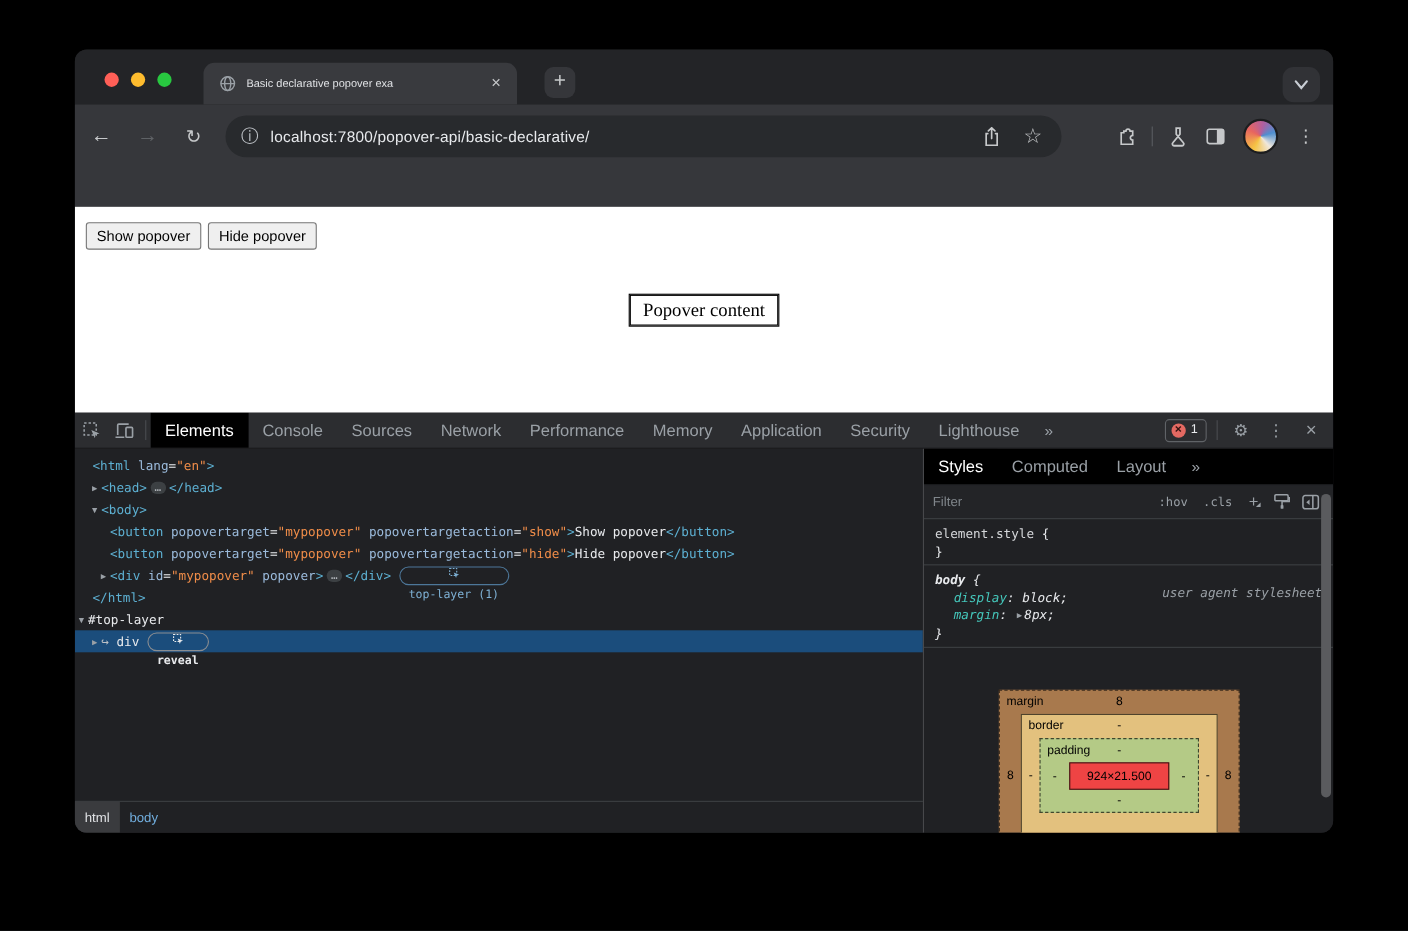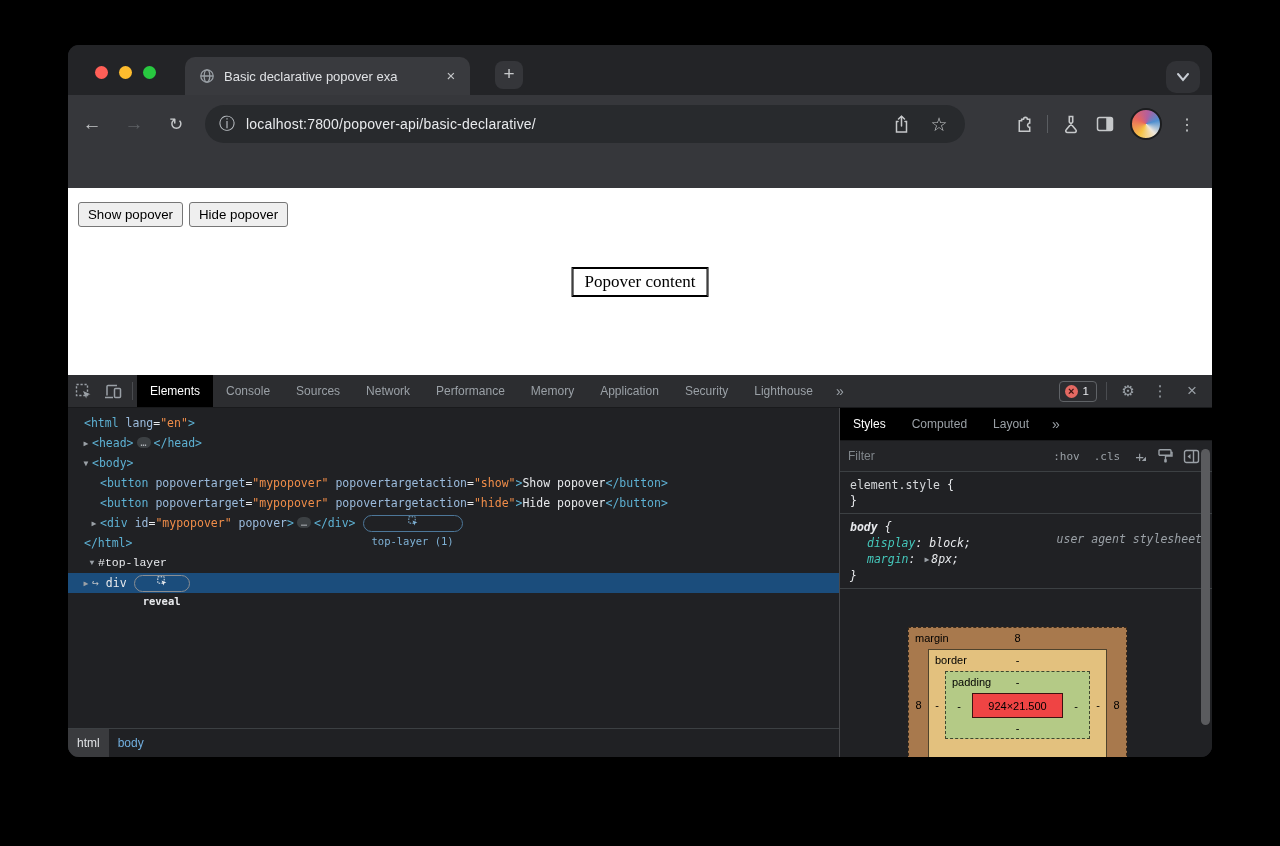--- a/index.html
+++ b/index.html
@@ -11,21 +11,21 @@
           display:flex;flex-direction:column;}
 
   
   .tabstrip{height:50px;background:#232427;position:relative;flex:none;}
   .traffic{position:absolute;top:21px;left:27px;display:flex;gap:11px;}
   .traffic span{width:13px;height:13px;border-radius:50%;display:block;}
   .tl-red{background:#ff5f57;} .tl-yellow{background:#febc2e;} .tl-green{background:#28c840;}
   .tab{position:absolute;left:117px;top:12px;width:285px;height:38px;background:#393a3e;
        border-radius:10px 10px 0 0;display:flex;align-items:center;padding:0 10px 0 14px;box-sizing:border-box;}
   .tab-favicon{flex:none;width:16px;height:16px;margin-right:9px;}
-  .tab-title{flex:1;color:#dfe1e4;font-size:13px;white-space:nowrap;overflow:hidden;}
+  .tab-title{flex:1;color:#dfe1e4;font-size:10px;white-space:nowrap;overflow:hidden;}
   .tab-close{flex:none;color:#c6c8ca;font-size:15px;width:18px;height:18px;line-height:17px;
              text-align:center;border-radius:4px;}
   .newtab{position:absolute;left:427px;top:16px;width:28px;height:28px;border-radius:8px;background:#35363a;
           color:#c6c8ca;font-size:19px;line-height:26px;text-align:center;}
   .tabsearch{position:absolute;right:12px;top:16px;width:34px;height:32px;border-radius:10px;background:#313236;
              display:flex;align-items:center;justify-content:center;}
 
   
   .toolbar{height:93px;background:#36373b;position:relative;flex:none;}
   .nav-ic{position:absolute;top:13px;width:32px;height:32px;display:flex;align-items:center;justify-content:center;
@@ -53,21 +53,21 @@
   .popover-box{position:absolute;left:50%;transform:translateX(-50%);top:79px;background:#fff;
                border:1px solid #000;outline:1px solid #000;outline-offset:-2px;
                padding:4px 12px;font-family:"Liberation Serif",serif;font-size:17px;color:#000;}
 
   
   .devtools{flex:1;background:#202124;display:flex;flex-direction:column;min-height:0;
             font-family:"Liberation Sans",sans-serif;}
   .dt-tabbar{height:32px;background:#2c2d30;border-bottom:1px solid #191a1c;display:flex;align-items:stretch;flex:none;}
   .dt-toolic{width:30px;display:flex;align-items:center;justify-content:center;flex:none;}
   .dt-vsep{width:1px;background:#4a4c50;margin:7px 4px;flex:none;}
-  .dt-tab{display:flex;align-items:center;padding:0 13px;font-size:12px;color:#9aa0a6;flex:none;}
+  .dt-tab{display:flex;align-items:center;padding:0 13px;font-size:15px;color:#9aa0a6;flex:none;}
   .dt-tab.sel{background:#000;color:#fff;}
   .dt-more{display:flex;align-items:center;padding:0 10px;color:#9aa0a6;font-size:14px;flex:none;}
   .dt-right-ics{margin-left:auto;display:flex;align-items:center;padding-right:4px;}
   .err-badge{display:flex;align-items:center;gap:5px;border:1px solid #606367;border-radius:4px;
              padding:1px 7px 1px 5px;height:17px;margin-right:4px;}
   .err-dot{width:13px;height:13px;border-radius:50%;background:#e46962;position:relative;}
   .err-dot::before{content:"\00d7";position:absolute;left:0;top:0;width:13px;height:13px;line-height:12px;
                    text-align:center;color:#33120f;font-size:11px;font-weight:bold;}
   .err-count{color:#e8eaed;font-size:11.5px;}
   .dt-ic{width:32px;height:32px;display:flex;align-items:center;justify-content:center;color:#9aa0a6;}
@@ -77,21 +77,21 @@
   .dt-left{width:771px;flex:none;display:flex;flex-direction:column;min-height:0;}
   .dt-divider{width:1px;background:#47484b;flex:none;}
   .dt-rightpanel{flex:1;position:relative;display:flex;flex-direction:column;min-width:0;overflow:hidden;}
 
   
   .dom-tree{flex:1;overflow:hidden;padding-top:5px;font-family:"DejaVu Sans Mono",monospace;
             font-size:11.5px;line-height:20px;color:#e8eaed;}
   .tl{white-space:nowrap;height:20px;}
   .tl.sel{background:#1b4d7c;}
   .tl-arrow{display:inline-block;width:12px;font-size:8px;color:#9aa0a6;text-align:center;vertical-align:1px;}
-  .ind0{padding-left:4px;} .ind1{padding-left:12px;} .ind2{padding-left:20px;} .indT{padding-left:18px;font-family:Liberation Mono, monospace;}
+  .ind0{padding-left:4px;} .ind1{padding-left:12px;} .ind2{padding-left:20px;} .indT{padding-left:0px;}
   .seg-tag{color:#5db0d2;} .seg-attr{color:#9bbbdc;} .seg-val{color:#f08d49;}
   .seg-plain{color:#e8eaed;} .seg-dim{color:#bdc1c6;}
   .tl-ell{display:inline-flex;align-items:center;justify-content:center;background:#3c4043;color:#b1b5ba;
           border-radius:7px;height:11px;padding:0 4px;font-size:10px;line-height:9px;margin:0 3px;vertical-align:1px;}
   .badge{display:inline-flex;align-items:center;gap:5px;border-radius:9px;height:15px;padding:0 8px;
          font-size:10.5px;margin-left:7px;vertical-align:1px;flex-direction:column;}
   .badge-toplayer{color:#7eb1d5;border:1px solid #4d7799;}
   .badge-reveal{color:#e8eaed;border:1px solid #8a8d91;font-weight:bold;}
   .badge-ico svg{display:block;}
 

